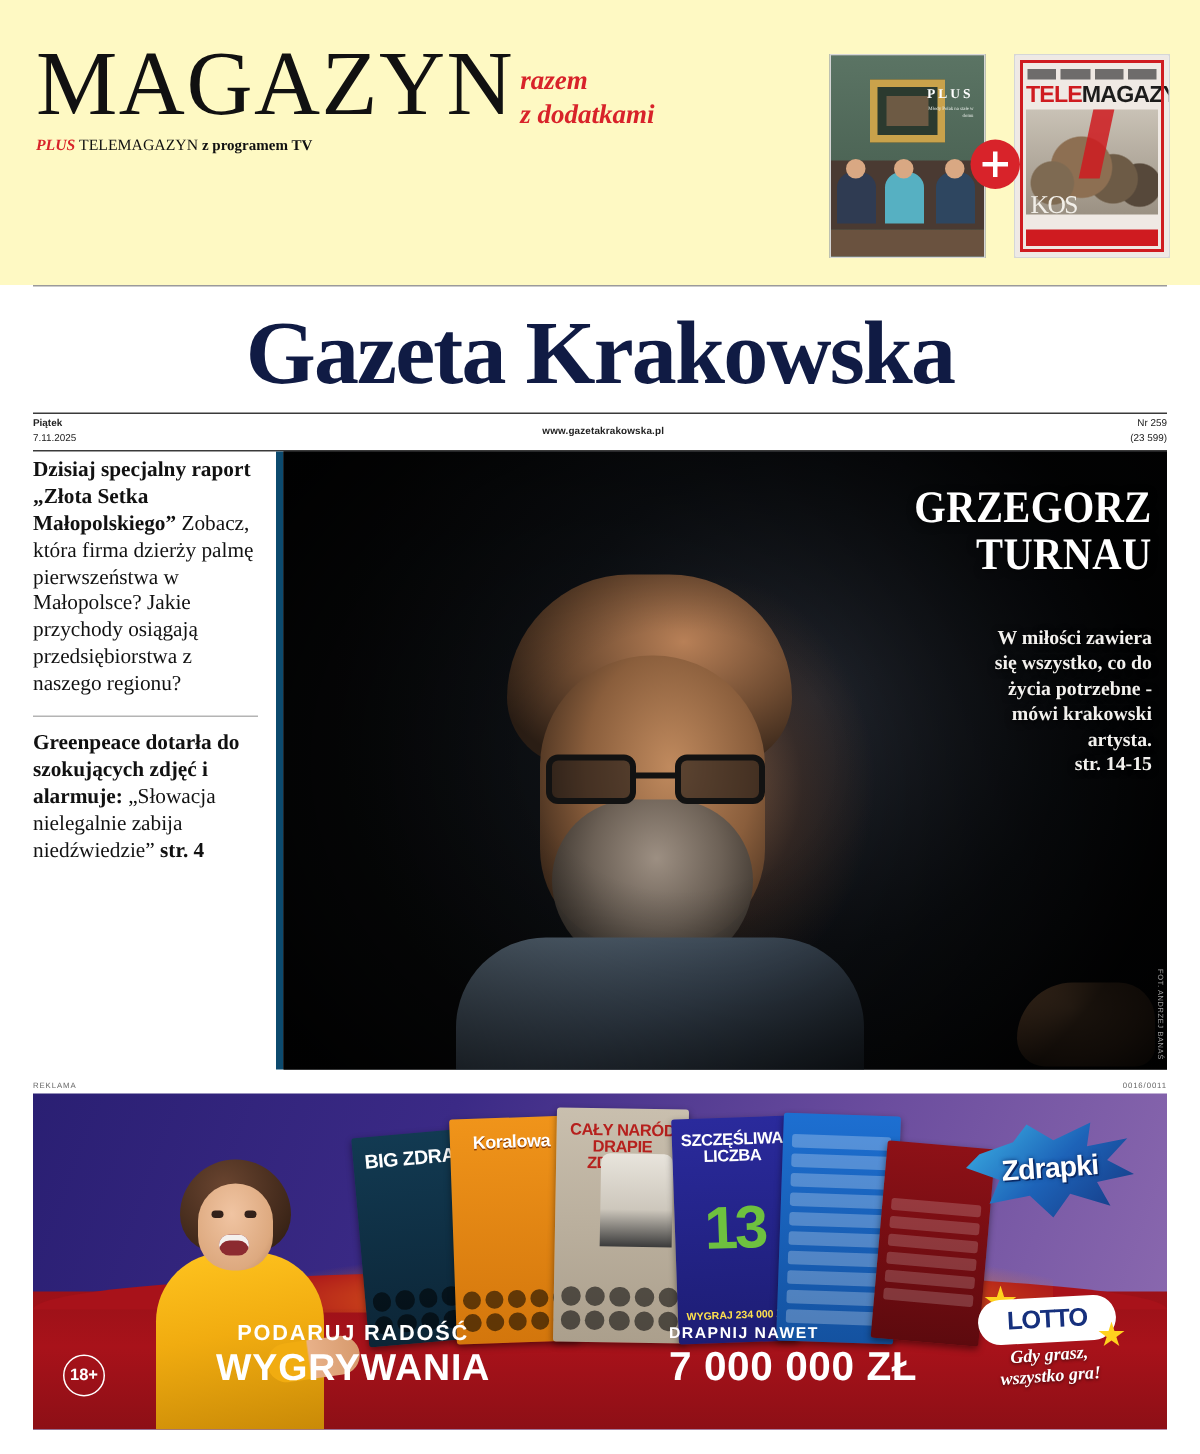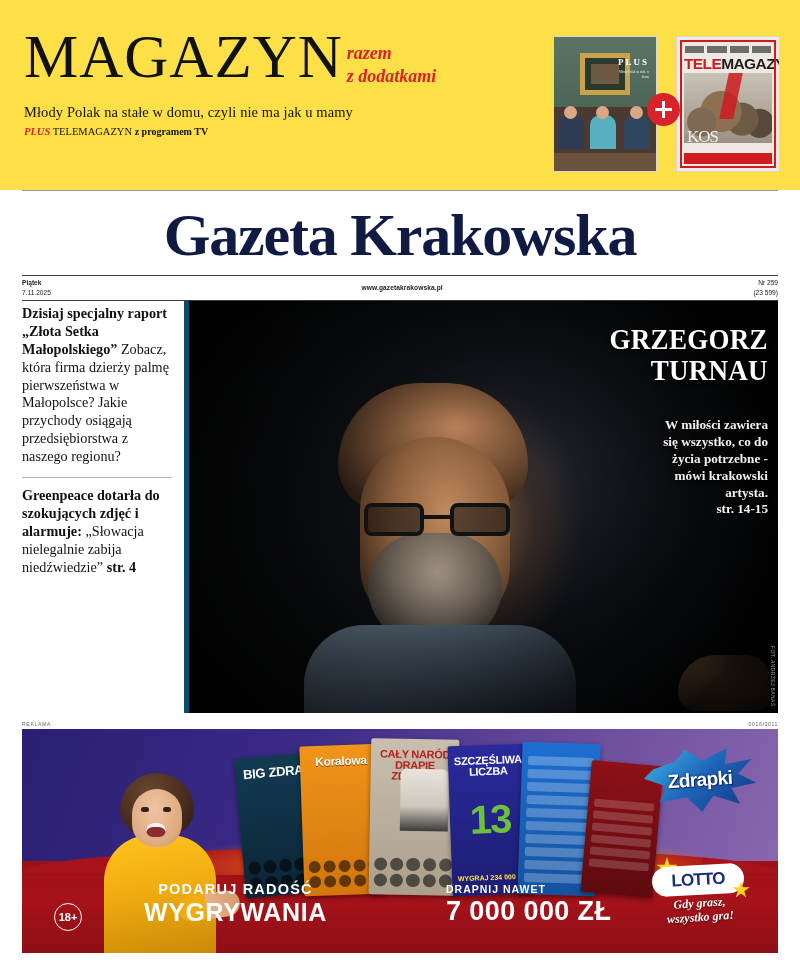--- a/index.html
+++ b/index.html
@@ -11,21 +11,21 @@
     font-family: "Liberation Serif", serif;
     overflow: hidden;
     position: relative;
   }
 
   
   .promo-strip {
     position: relative;
     height: 190px;
     padding: 28px 34px 0 24px;
-    background: #fde047;
+    background: #fef9c3;
   }
 
   .magazyn-wordmark {
     font-family: "Liberation Serif", serif;
     font-size: 61px;
     letter-spacing: 1px;
     color: #111111;
     line-height: 0.95;
     font-weight: 400;
     display: inline-block;
@@ -514,36 +514,35 @@
     text-align: center;
     font-family: "Liberation Serif", serif;
     font-style: italic; font-weight: bold;
     font-size: 12px; color: #ffffff; line-height: 1.15;
     transform: rotate(-4deg);
     text-shadow: 0 1px 2px rgba(0,0,0,0.5);
   }
 
   
   .age-badge {
-    position: absolute; left: 32px; bottom: 22px;
+    position: absolute; left: 20px; bottom: 22px;
     width: 28px; height: 28px; border-radius: 50%;
     border: 1.6px solid #ffffff;
     display: flex; align-items: center; justify-content: center;
     font-family: "Liberation Sans", sans-serif;
     font-size: 11px; font-weight: bold; color: #ffffff;
   }
 </style>
 </head>
 <body>
 
 <div class="promo-strip">
 
   <span class="magazyn-wordmark">MAGAZYN</span><span class="razem-block"><span>razem</span><br><span>z dodatkami</span></span>
 
-  <div class="promo-sub1">Młody Polak na stałe w domu, czyli nie ma jak u mamy</div>
 
 
   <div class="promo-sub3">
     <span class="plus-red">PLUS</span>
     <span class="telemag-txt">TELEMAGAZYN</span>
     <span class="prog-bold">z programem TV</span>
   </div>
 
   <div class="covers">
 

